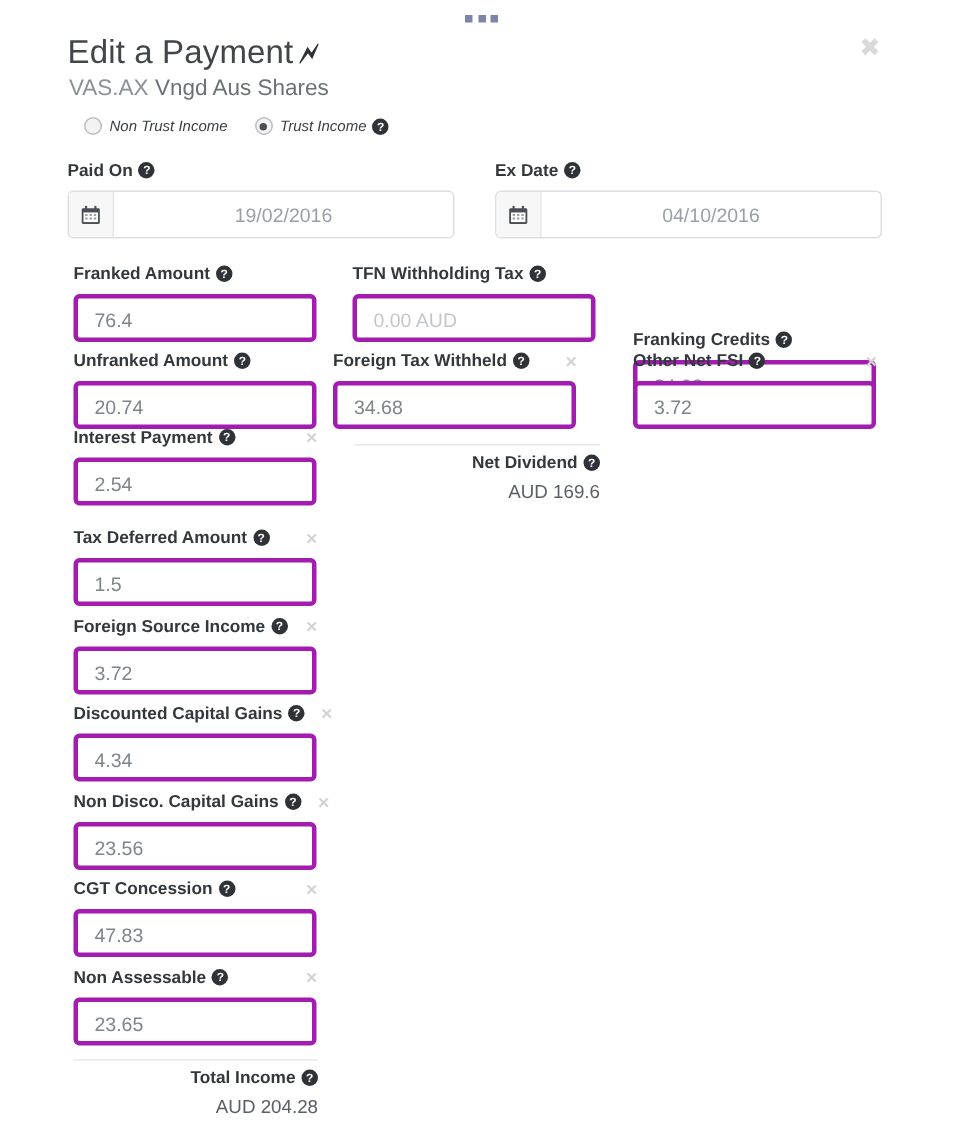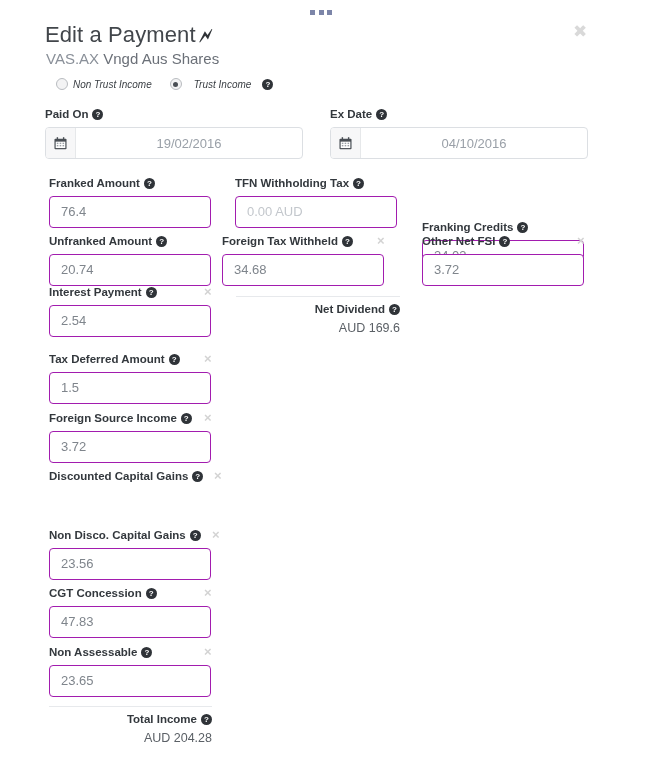--- a/index.html
+++ b/index.html
@@ -71,21 +71,21 @@
   
   .radio-row {
     position: absolute;
     left: 56px; top: 78px;
     display: flex; align-items: center;
     font-size: 12px;
     color: #3a3f44;
     white-space: nowrap;
   }
   .radio-opt { display: flex; align-items: center; cursor: pointer; }
-  .radio-opt + .radio-opt { margin-left: 18px; gap: 7px; }
+  .radio-opt + .radio-opt { margin-left: 18px; }
   .radio-mark {
     width: 12px; height: 12px; border-radius: 50%;
     border: 1px solid #b9bcc0;
     background: #f3f3f4;
     margin-right: 5px;
     position: relative;
     flex: none;
   }
   .radio-mark.on::after {
     content: "";
@@ -126,21 +126,21 @@
   .remove-x {
     position: absolute;
     top: 0px;
     font-size: 13px;
     color: #d3d3d3;
     line-height: 14px;
     cursor: pointer;
   }
   .input {
     width: 162px; height: 32px;
-    border: 1px solid #a21caf;
+    border: 3px solid #a21caf;
     border-radius: 4px;
     background: #ffffff;
     font-size: 13px;
     color: #7f858c;
     padding: 0 11px;
     line-height: 30px;
     white-space: nowrap;
     overflow: hidden;
     cursor: text;
   }
@@ -349,20 +349,21 @@
       <span class="remove-x" style="left:155px;">×</span>
     </div>
     <div class="input">3.72</div>
   </div>
 
   <div class="field" style="left:49px; top:469px;">
     <div class="field-label">
       <span>Discounted Capital Gains</span><span class="help">?</span>
       <span class="remove-x" style="left:165px;">×</span>
     </div>
+    <div class="input">4.34</div>
   </div>
 
   <div class="field" style="left:49px; top:528px;">
     <div class="field-label">
       <span>Non Disco. Capital Gains</span><span class="help">?</span>
       <span class="remove-x" style="left:163px;">×</span>
     </div>
     <div class="input">23.56</div>
   </div>
 

